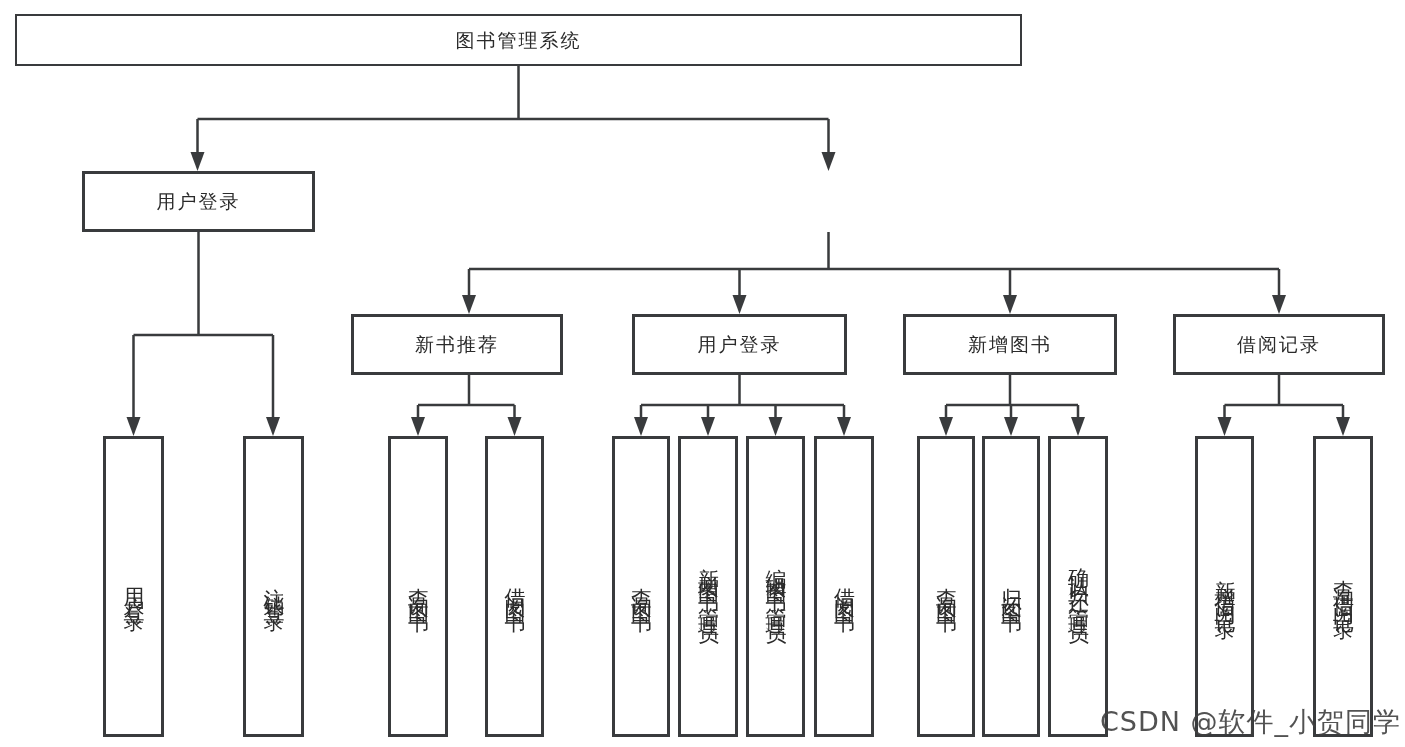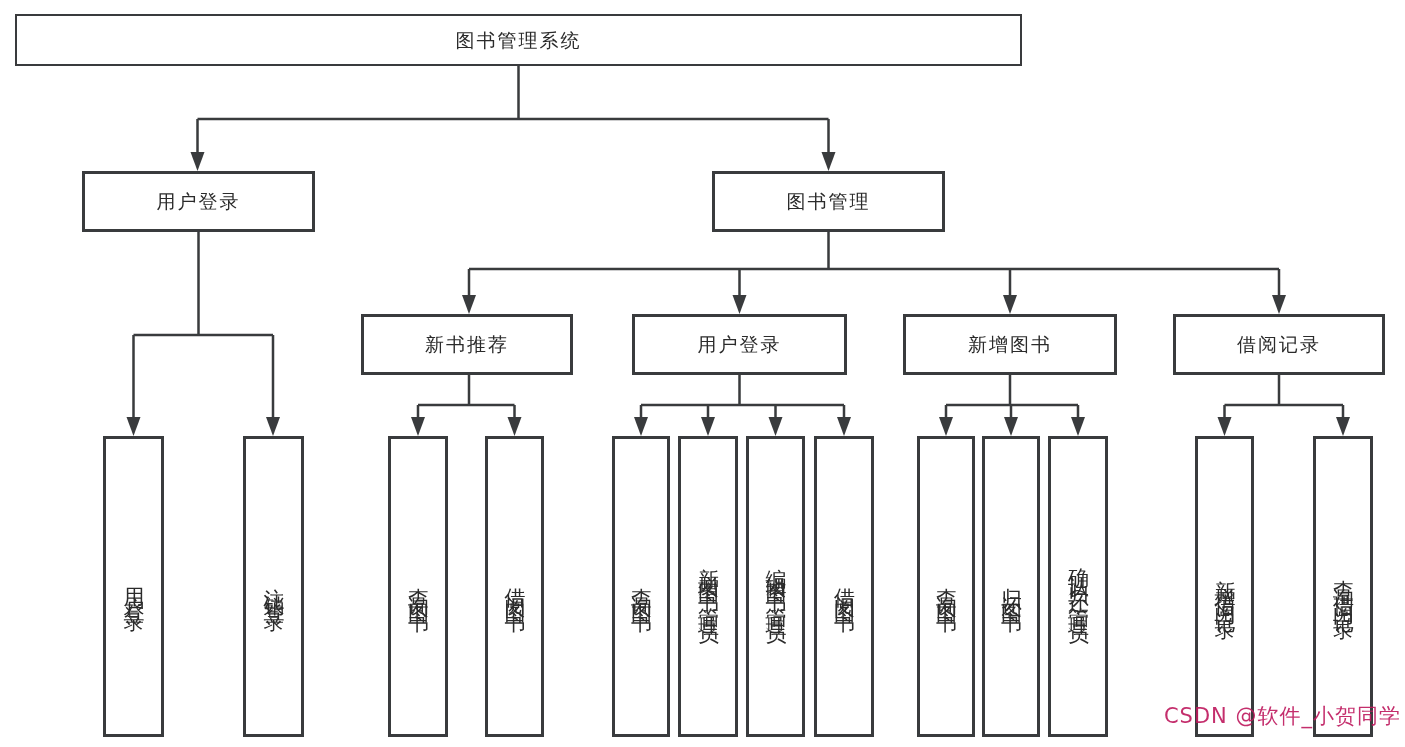--- a/index.html
+++ b/index.html
@@ -37,24 +37,24 @@
   .vbox {
     writing-mode: vertical-rl;
     text-orientation: mixed;
     font-size: 21px;
     letter-spacing: 8px;
     line-height: 1;
   }
   .watermark {
     position: absolute;
     right: 4px;
-    bottom: 17px;
-    font-size: 21px;
+    bottom: 7px;
+    font-size: 27px;
     letter-spacing: 1px;
-    color: #be185d;
+    color: #404040;
     opacity: 0.9;
     z-index: 5;
     white-space: nowrap;
   }
 </style>
 </head>
 <body>
 
 <div class="canvas">
 
@@ -118,23 +118,22 @@
     </g>
     <g fill="#393b3d" stroke="none">
       <polygon points="1217.5,417 1231.5,417 1224.5,436"></polygon>
       <polygon points="1336,417 1350,417 1343,436"></polygon>
     </g>
   </svg>
 
   <div class="box hbox root-box" style="left:15px;top:14px;width:1007px;height:52px">图书管理系统</div>
 
   <div class="box hbox" style="left:82px;top:171px;width:233px;height:61px">用户登录</div>
-  <div class="box hbox" style="left:712px;top:171px;width:233px;height:61px">图书管理</div>
 
-  <div class="box hbox" style="left:361px;top:314px;width:212px;height:61px">新书推荐</div>
+  <div class="box hbox" style="left:351px;top:314px;width:212px;height:61px">新书推荐</div>
   <div class="box hbox" style="left:632px;top:314px;width:215px;height:61px">用户登录</div>
   <div class="box hbox" style="left:903px;top:314px;width:214px;height:61px">新增图书</div>
   <div class="box hbox" style="left:1173px;top:314px;width:212px;height:61px">借阅记录</div>
 
   <div class="box vbox" style="left:103px;top:436px;width:61px;height:301px">用户登录</div>
   <div class="box vbox" style="left:243px;top:436px;width:61px;height:301px">注销登录</div>
 
   <div class="box vbox" style="left:388px;top:436px;width:60px;height:301px">查询图书</div>
   <div class="box vbox" style="left:485px;top:436px;width:59px;height:301px">借阅图书</div>
 

